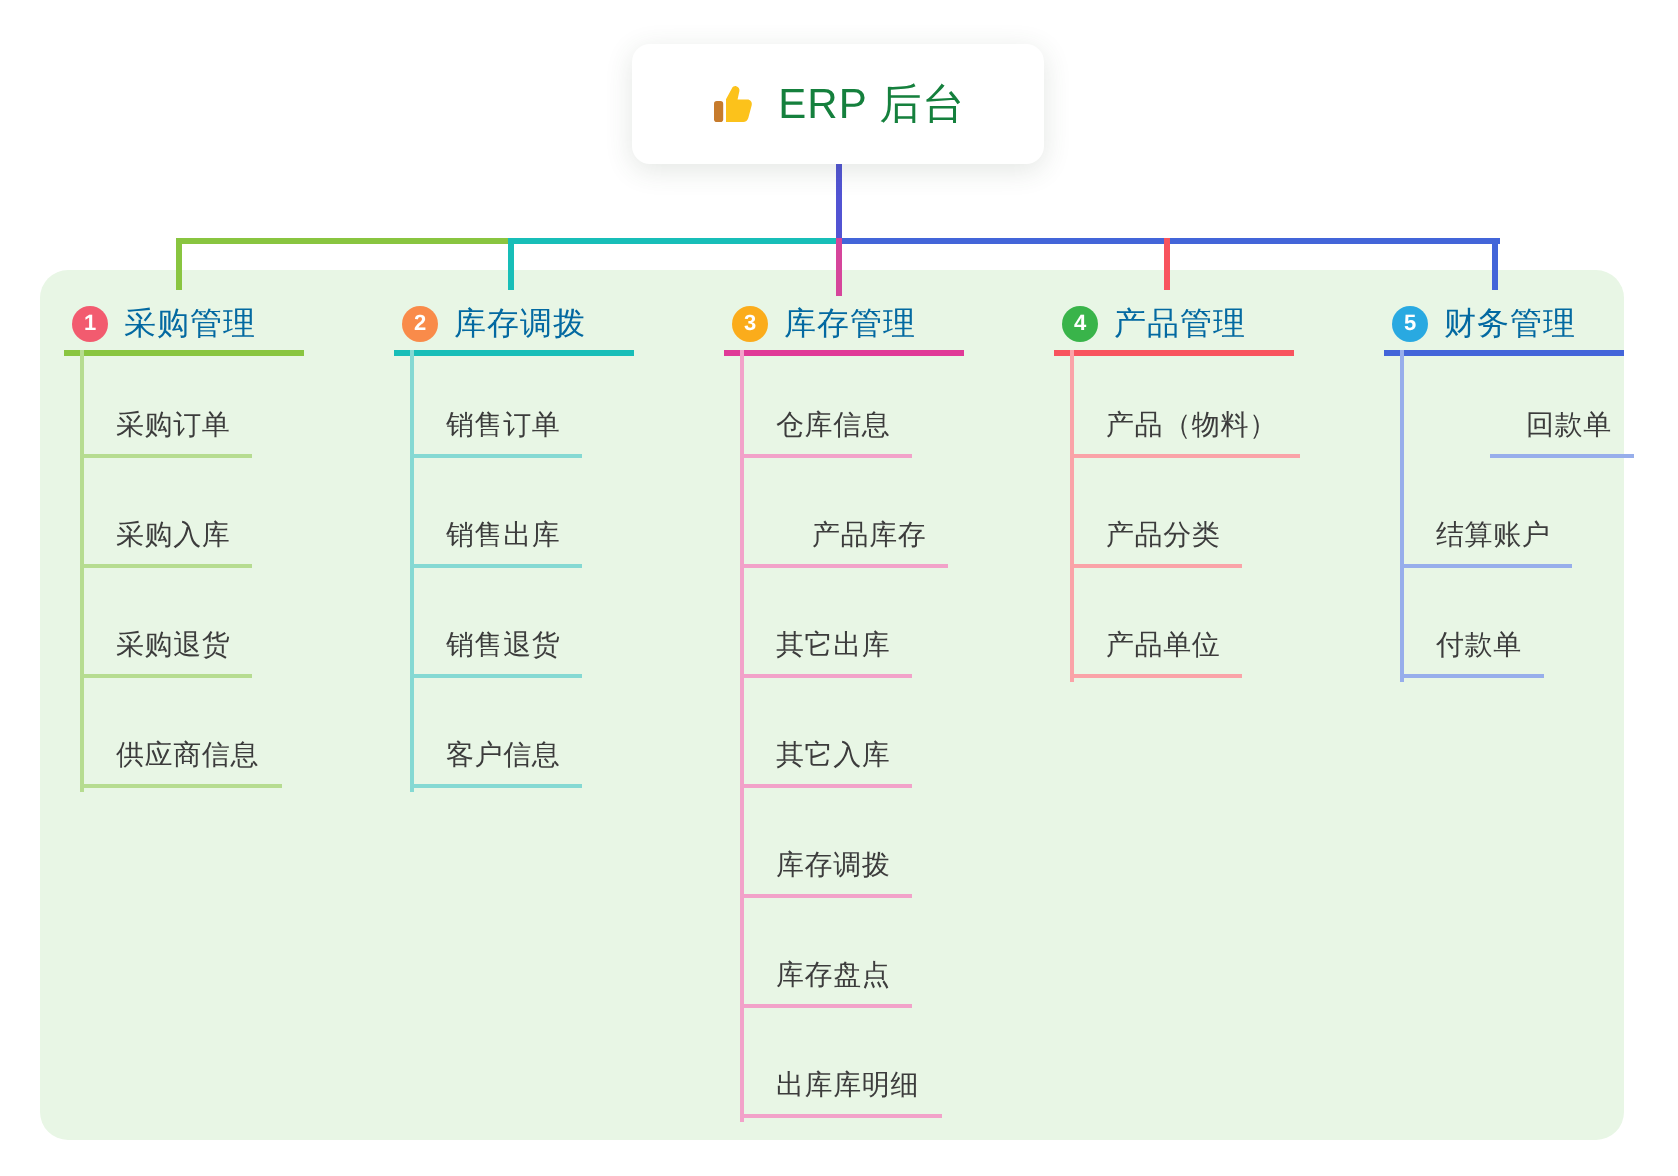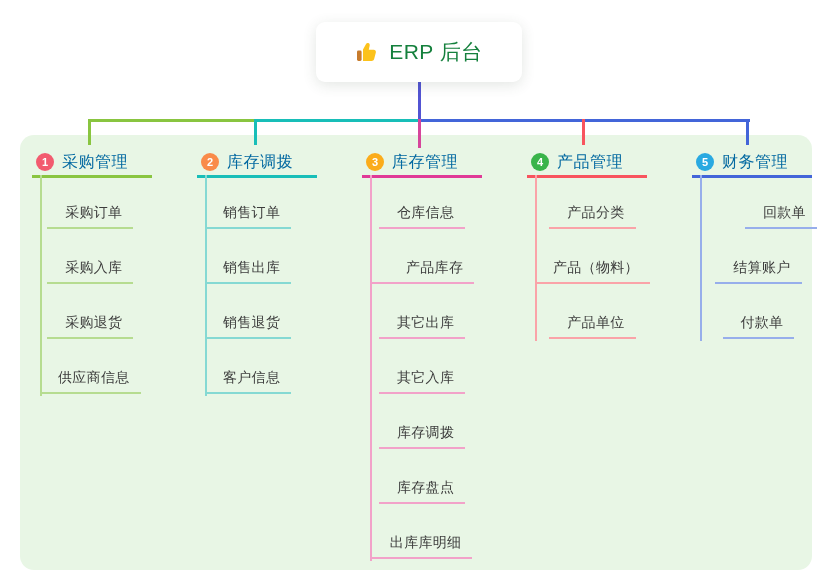--- a/index.html
+++ b/index.html
@@ -30,21 +30,21 @@
     border-bottom:3px solid #888;
     display:flex;align-items:center;gap:8px;padding-left:4px;box-sizing:content-box;
   }
   .badge{
     width:18px;height:18px;border-radius:50%;flex:0 0 18px;
     color:#fff;font-size:11px;font-weight:bold;line-height:18px;text-align:center;
   }
   .branch-label{font-size:16px;color:#0369a1;letter-spacing:.5px;white-space:nowrap;}
   .spine{position:absolute;left:0;top:26px;width:2px;}
   .children{position:absolute;left:0;top:25px;}
-  .row{height:55px;display:flex;align-items:flex-end;justify-content:center;}
+  .row{height:55px;display:flex;align-items:flex-end;}
   .child{
     display:inline-block;border-bottom:2px solid #999;
     padding:0 11px 5px 18px;white-space:nowrap;
   }
   .child-label{font-size:14px;color:#3c3c3c;letter-spacing:.3px;}
 </style>
 </head>
 <body>
 
 <div class="panel"></div>
@@ -178,26 +178,26 @@
 
 <div class="branch" style="left:535px;">
   <div class="branch-header" style="border-bottom-color: rgb(248, 84, 94);">
     <span class="badge" style="background-color: rgb(57, 180, 74);">4</span>
     <span class="branch-label">产品管理</span>
   </div>
   <div class="spine" style="height: 166px; background-color: rgb(250, 163, 168);"></div>
   <div class="children">
     <div class="row">
       <div class="child" style="border-bottom-color: rgb(250, 163, 168);">
+        <span class="child-label">产品（物料）</span>
+      </div>
+    </div>
+    <div class="row">
+      <div class="child" style="border-bottom-color: rgb(250, 163, 168);">
         <span class="child-label">产品分类</span>
-      </div>
-    </div>
-    <div class="row">
-      <div class="child" style="border-bottom-color: rgb(250, 163, 168);">
-        <span class="child-label">产品（物料）</span>
       </div>
     </div>
     <div class="row">
       <div class="child" style="border-bottom-color: rgb(250, 163, 168);">
         <span class="child-label">产品单位</span>
       </div>
     </div>
   </div>
 </div>
 

